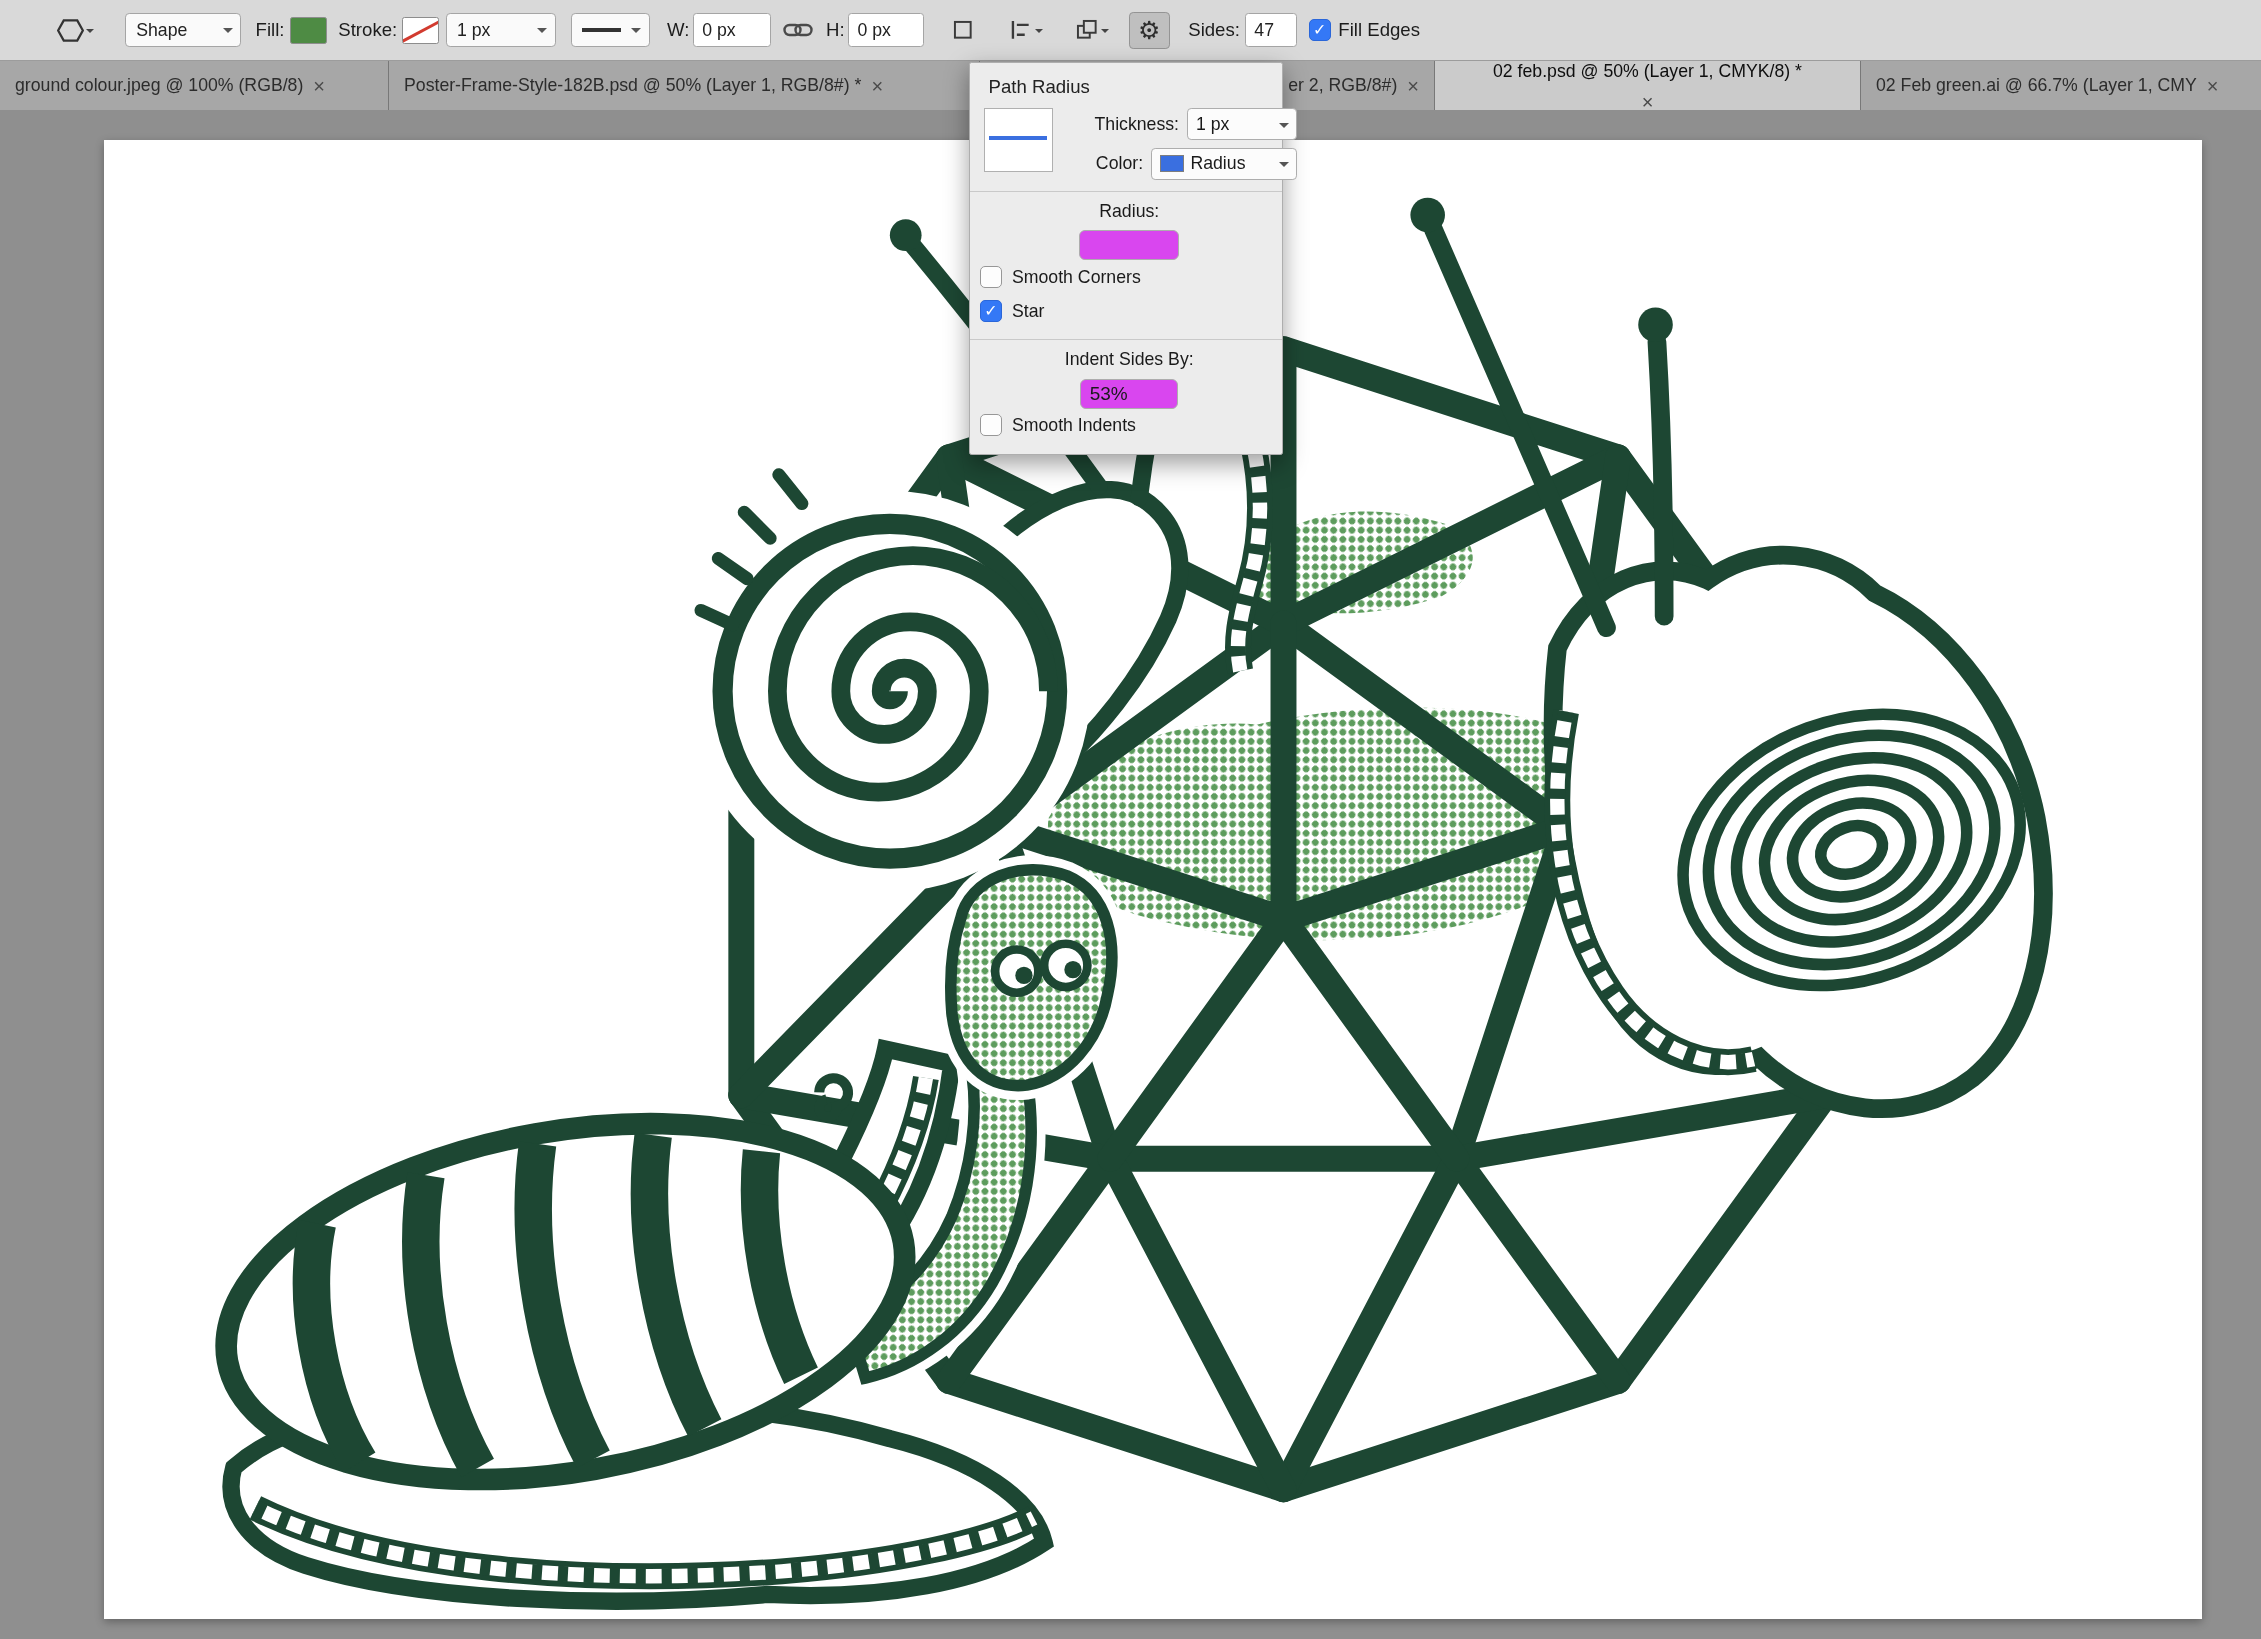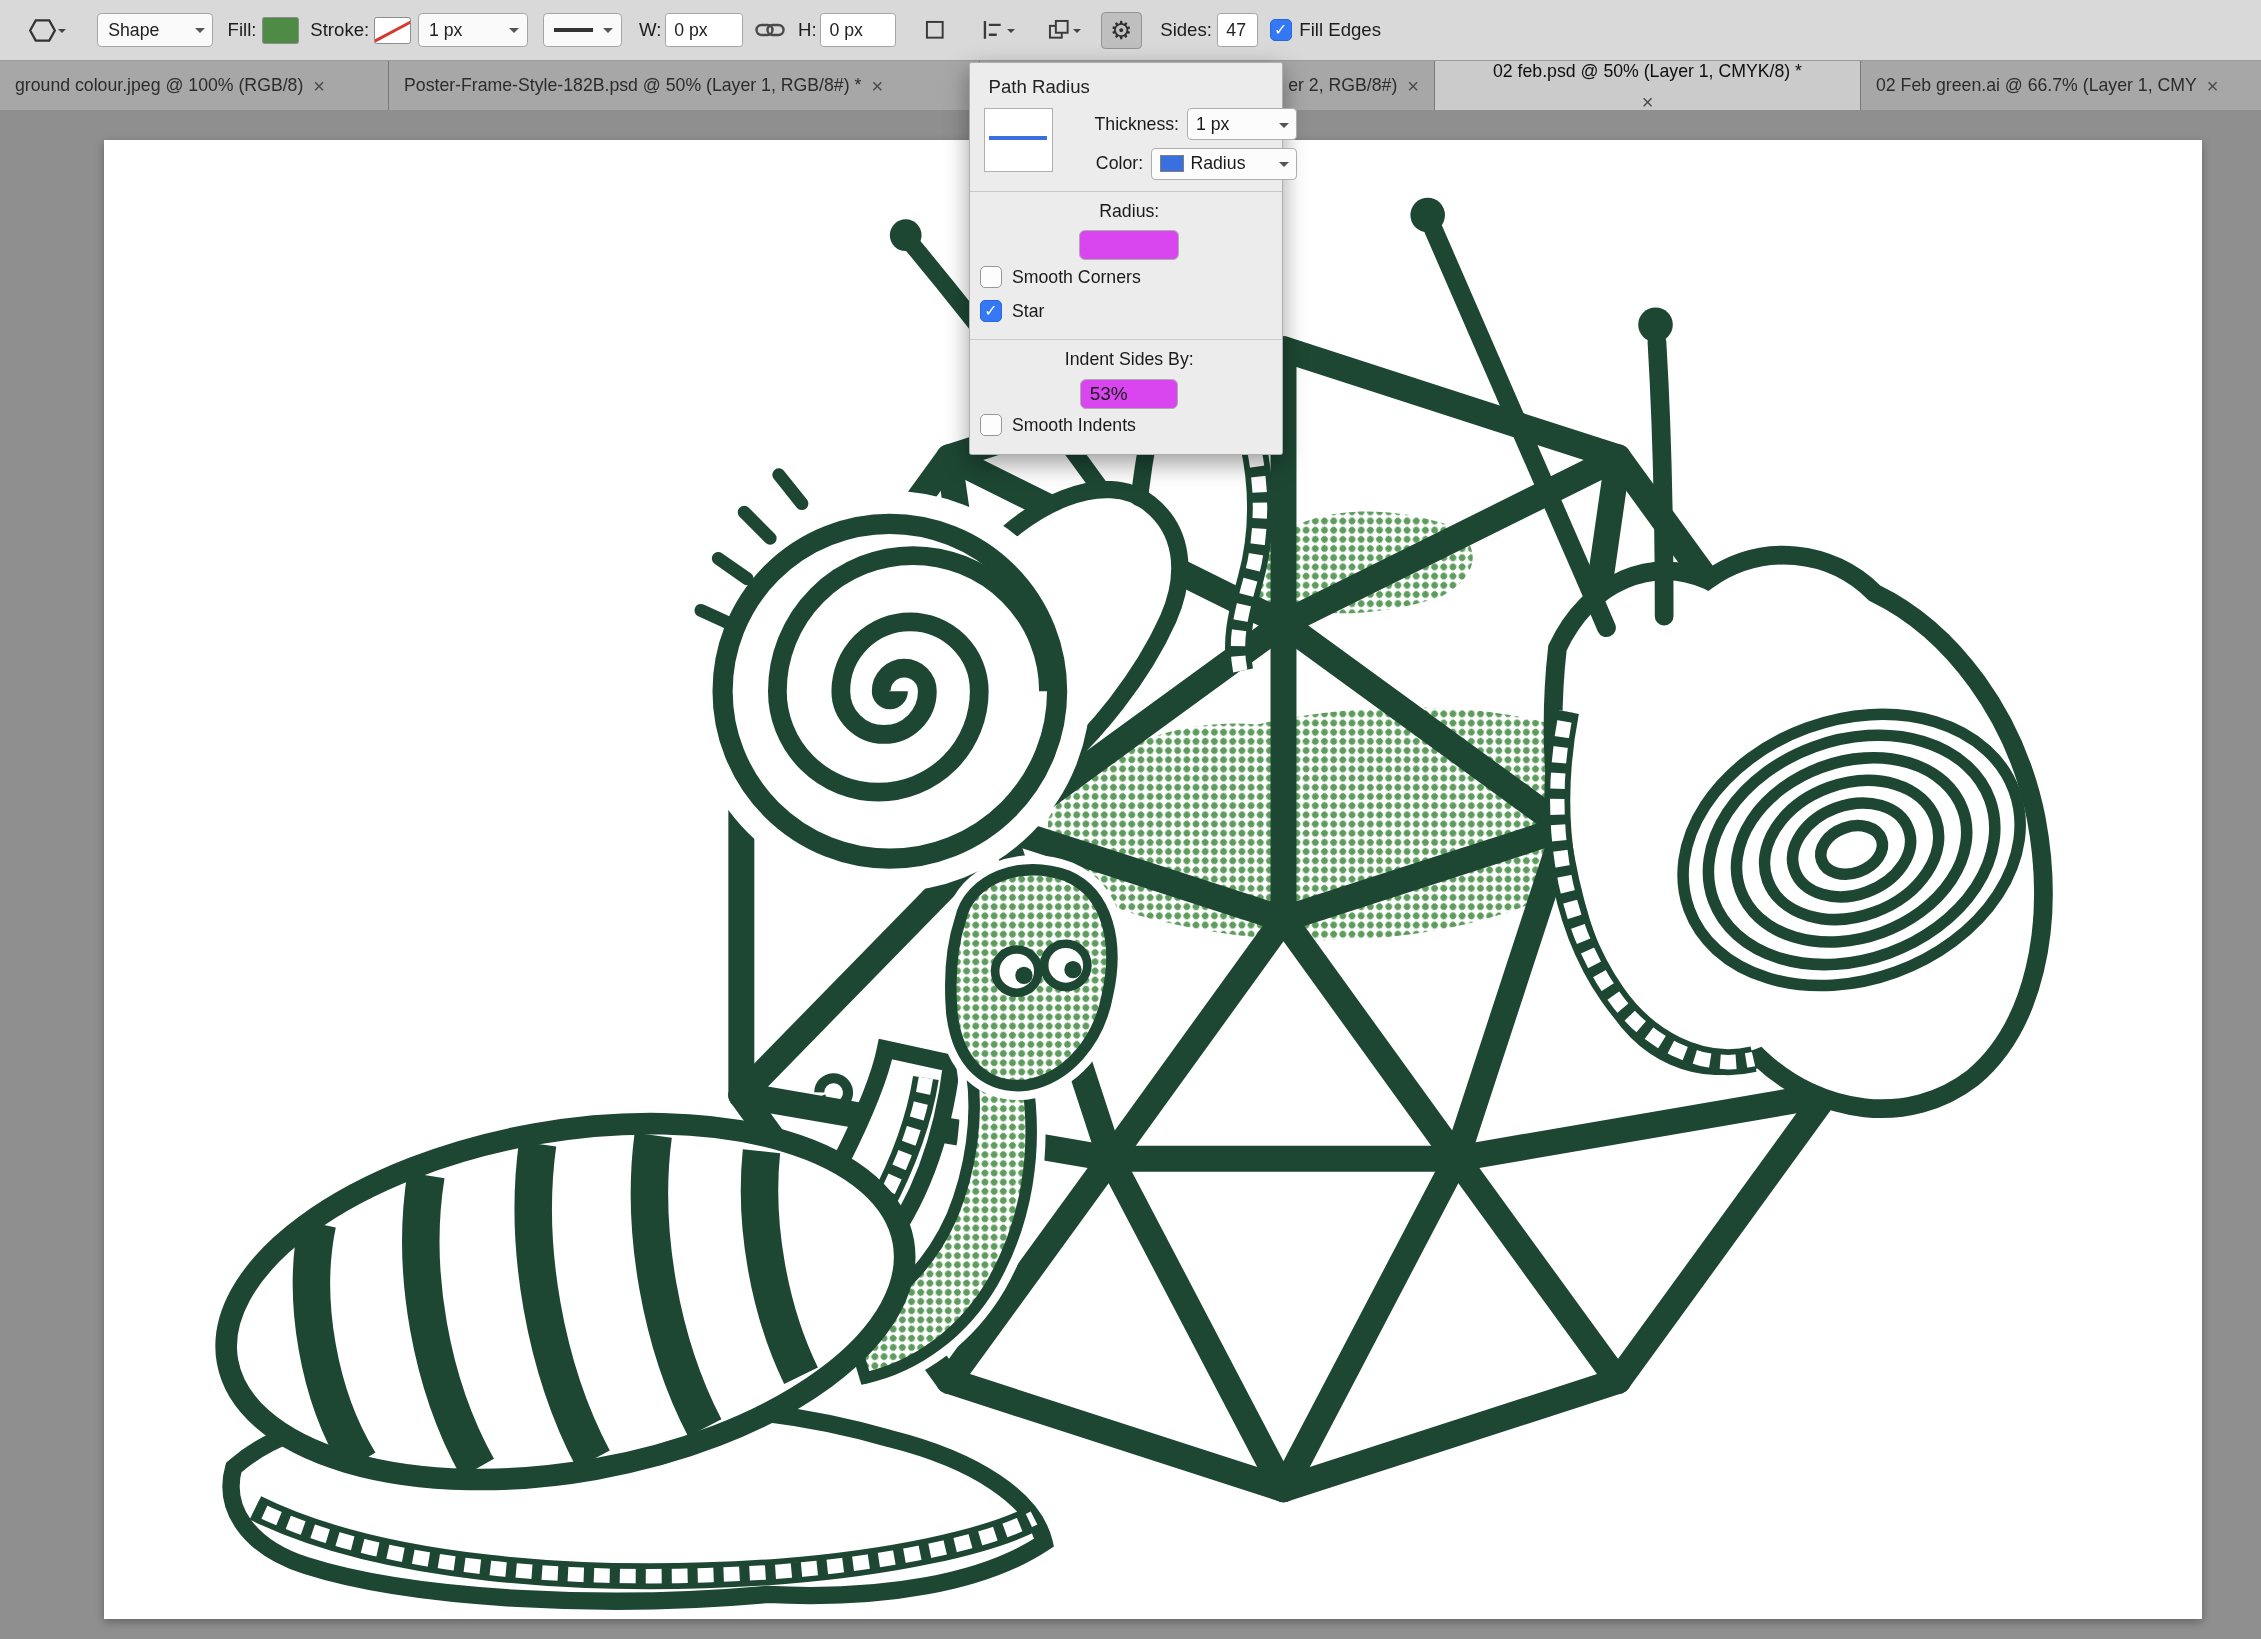--- a/index.html
+++ b/index.html
@@ -2,21 +2,21 @@
 <html style="font-size:13.5px"><head>
 <meta charset="utf-8">
 <style>
   * { margin:0; padding:0; box-sizing:border-box; }
   html,body { width:2261px; height:1640px; }
   body { font-family:"Liberation Sans", sans-serif; }
   #root { position:relative; width:2261px; height:1640px; background:#8f8f8f; overflow:hidden; }
 
   
   .options-bar { position:absolute; left:0; top:0; width:100%; height:61px; background:#d9d9d9;
-                 border-bottom:0.8px solid #9c9c9c; display:flex; align-items:center; }
+                 border-bottom:0.8px solid #9c9c9c; display:flex; align-items:center;padding-left:28px; }
   .tlabel { font-size:18.6px; color:#1c1c1c; white-space:nowrap; }
   .select { height:34px; background:#fafafa; border:0.8px solid #a5a5a5; border-radius:4.2px;
             display:flex; align-items:center; padding:0 25px 0 10px; position:relative;
             font-size:17.7px; color:#222; cursor:default; }
   .select::after { content:""; position:absolute; right:7.6px; top:14.4px; width:0; height:0;
                    border:5px solid transparent; border-top-color:#555; }
   .tinput { height:34px; background:#ffffff; border:0.8px solid #a5a5a5; border-radius:3.4px;
             font-size:17.7px; color:#222; display:flex; align-items:center; padding:0 8.4px; }
   .swatch { height:27px; border:0.8px solid #8d8d8d; border-radius:2.5px; background:#fff; position:relative; overflow:hidden; }
   .swatch.none::after { content:""; position:absolute; left:-3.4px; right:-3.4px; top:50%; height:3.4px;
@@ -136,21 +136,21 @@
         <rect x="9" y="3" width="12" height="12" fill="#d9d9d9" stroke="#3a3a3a" stroke-width="2"></rect>
       </svg>
       <span class="mini-arrow"></span>
     </div>
 
     <div class="icon-btn pressed" style="margin-left:15px; width:41px;">
       <span class="gear-glyph">⚙</span>
     </div>
 
     <span class="tlabel" style="margin-left:18.6px;">Sides:</span>
-    <div class="tinput" style="margin-left:5px; width:41px;">
+    <div class="tinput" style="margin-left:5px; width:52px;">
       <span>47</span>
     </div>
 
     <span class="cb checked" style="margin-left:11.8px;">
       <span class="tick">✓</span>
     </span>
     <span class="tlabel" style="margin-left:7.6px;">Fill Edges</span>
   </div>
 
   <div class="tab-bar">

